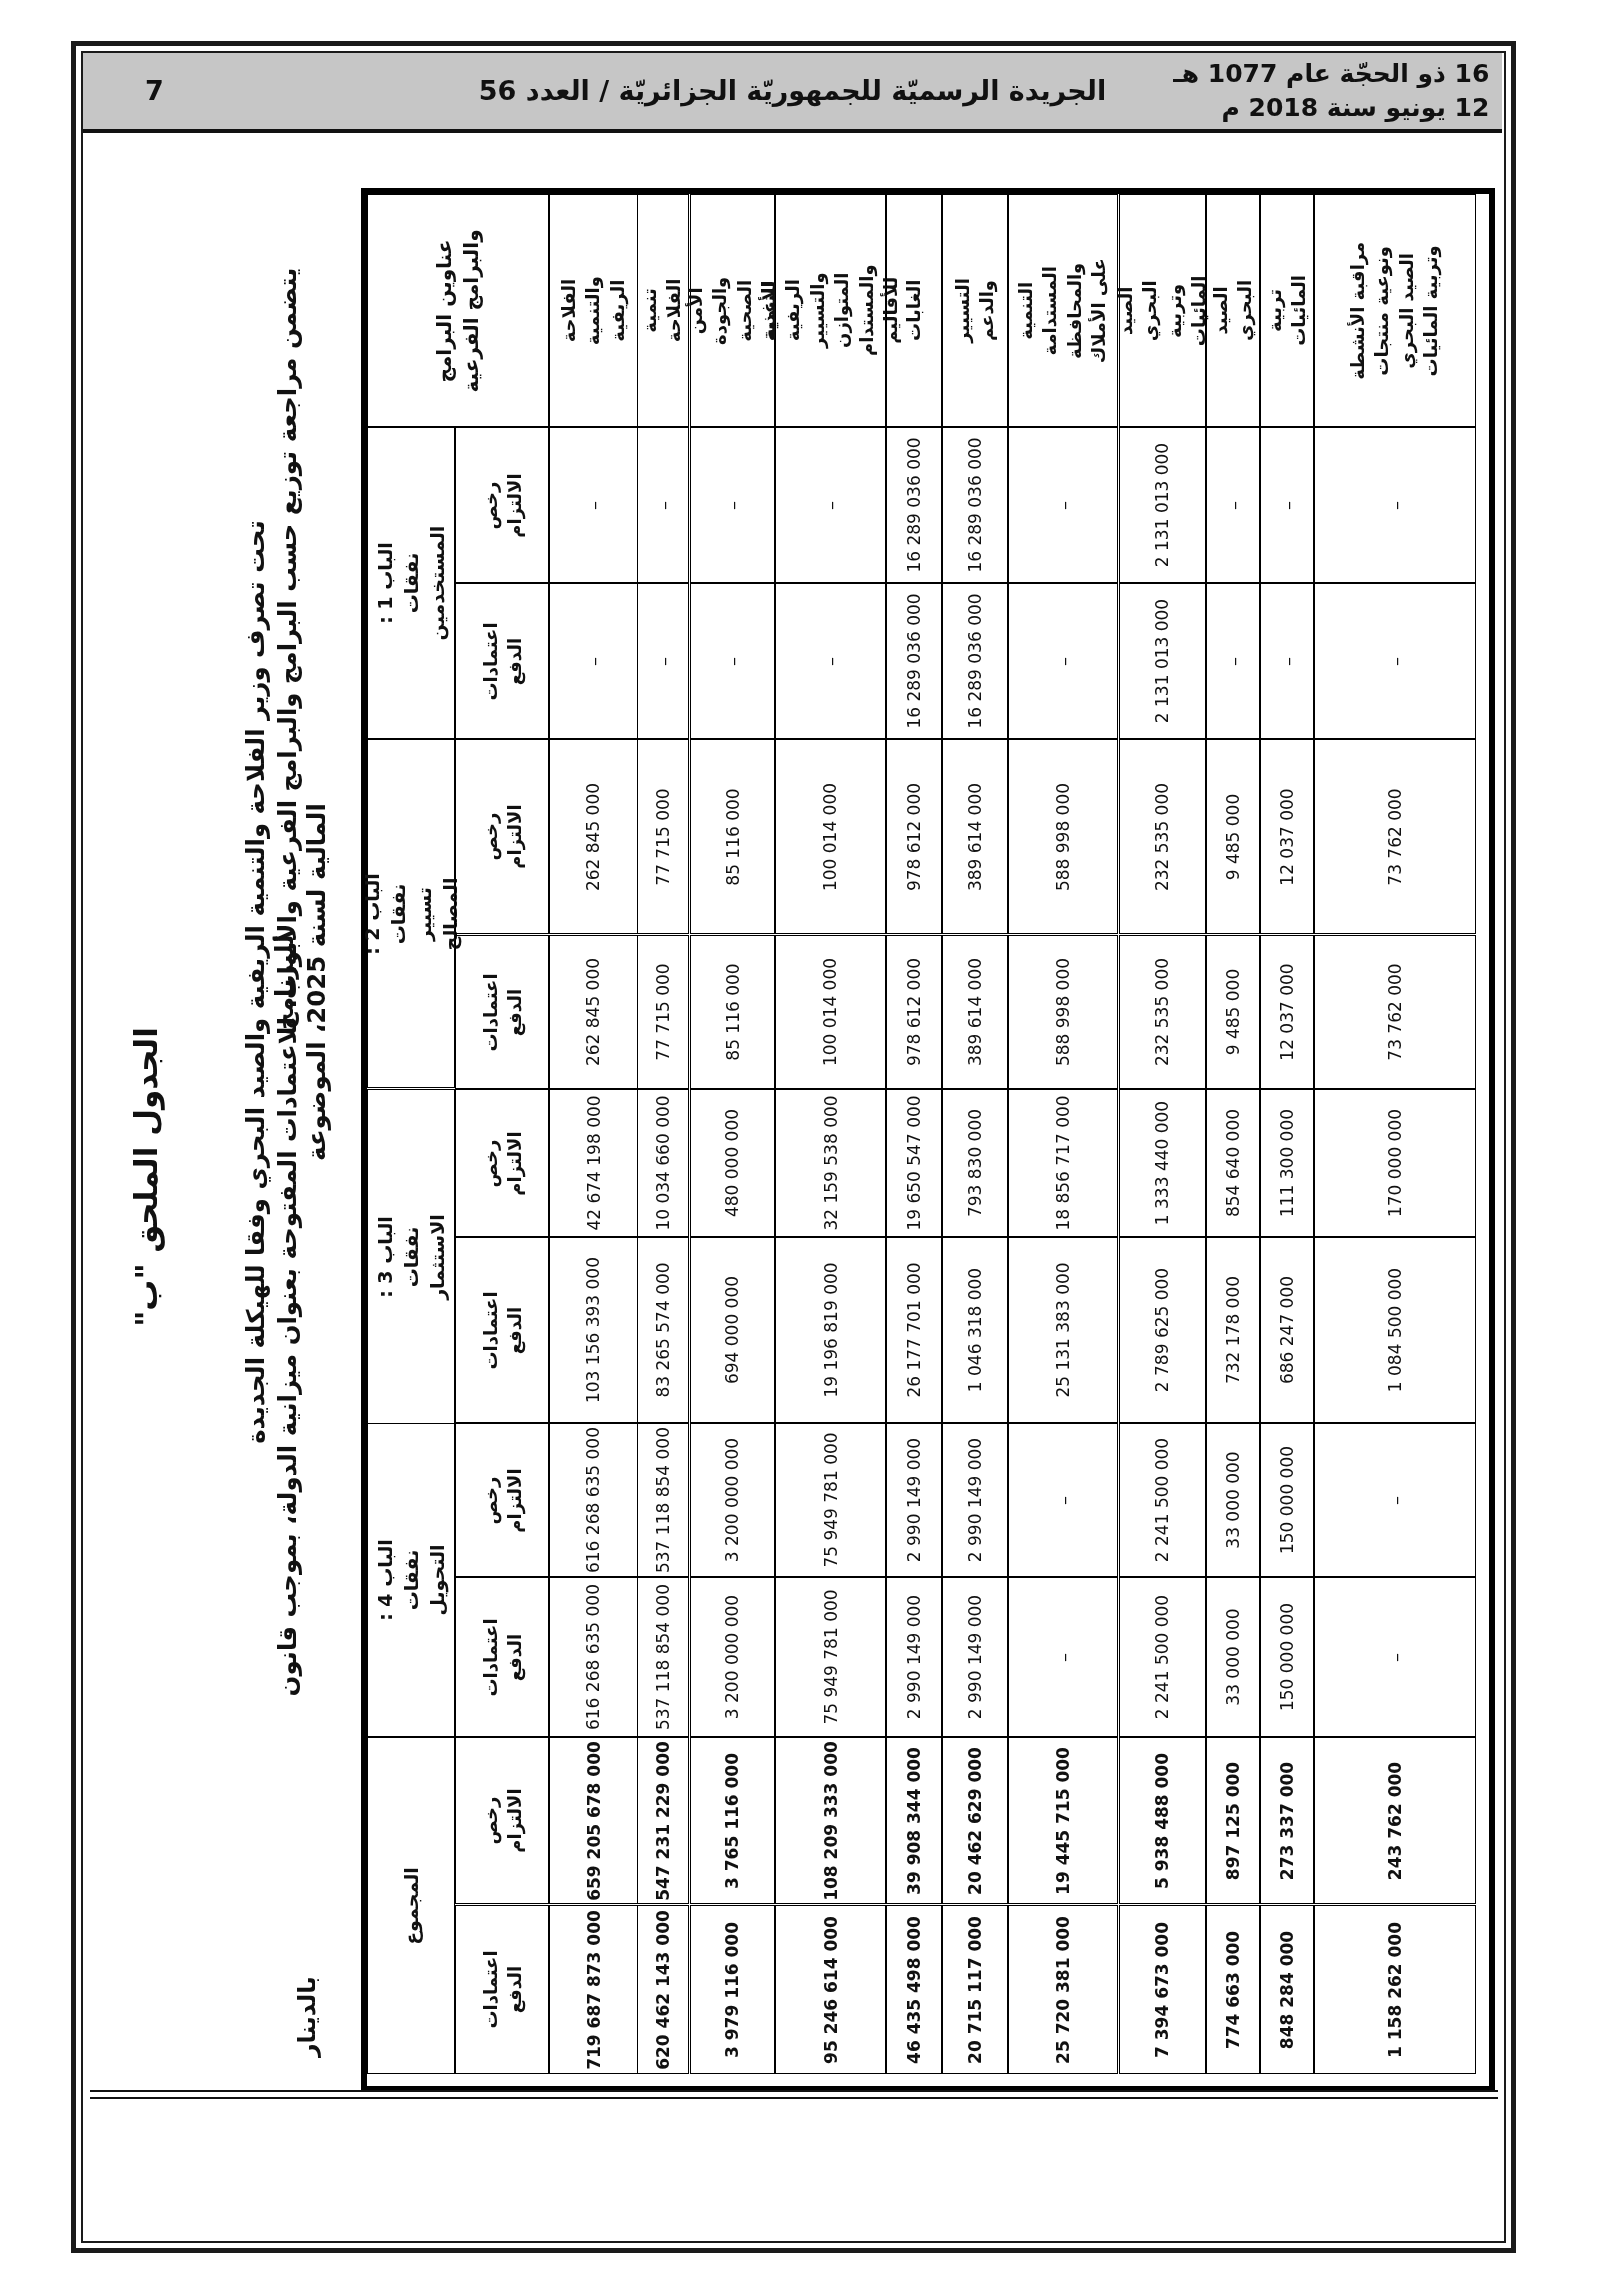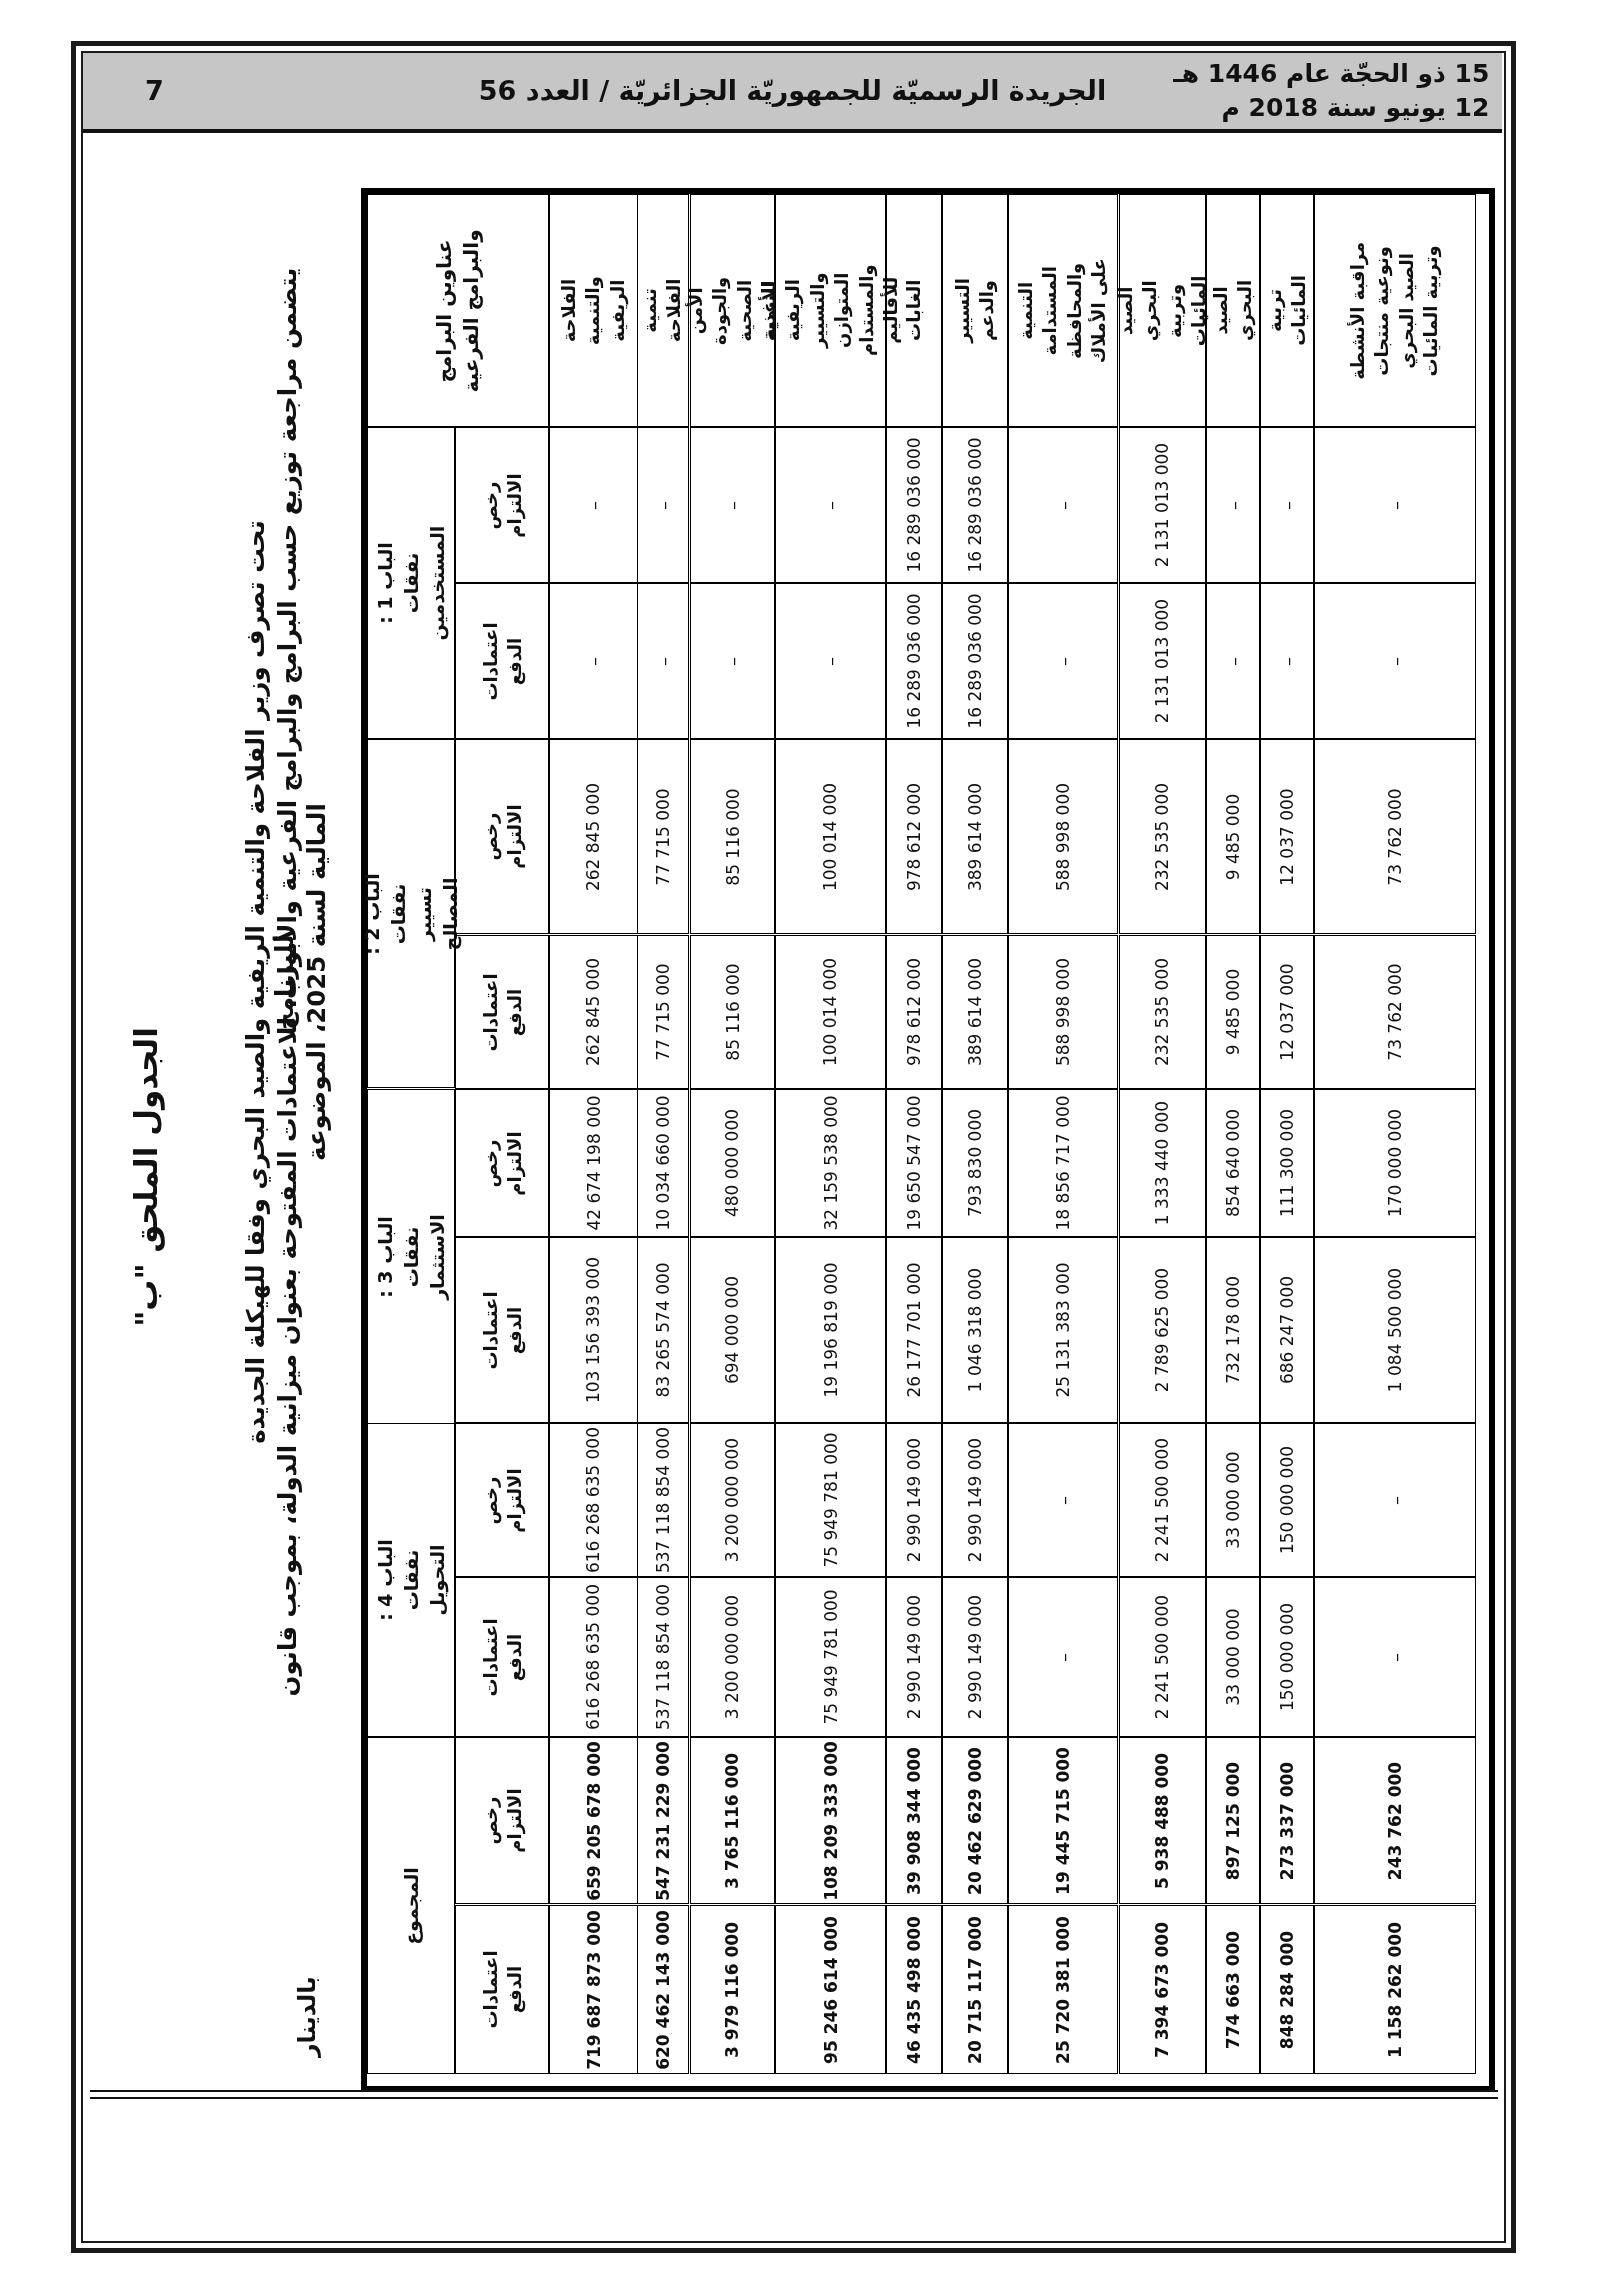--- a/index.html
+++ b/index.html
@@ -34,21 +34,21 @@
   .endrule{left:90px;top:2090px;width:1408px;height:9px;border-top:2.7px solid #111;border-bottom:2.7px solid #111;box-sizing:border-box;}
 </style>
 </head>
 <body>
 
 <div class="abs frame-outer"></div>
 <div class="abs frame-inner"></div>
 
 <div class="abs band">
   <div class="date-block">
-    <div>15 ذو الحجّة عام 1446 هـ</div>
+    <div>16 ذو الحجّة عام 1077 هـ</div>
     <div>12 يونيو سنة 2018 م</div>
   </div>
   <div class="journal">الجريدة الرسميّة للجمهوريّة الجزائريّة / العدد 56</div>
   <div class="pageno">7</div>
 </div>
 
 <div class="abs rot annex-heading">الجدول الملحق "ب"</div>
 <div class="abs rot annex-l1">يتضمن مراجعة توزيع حسب البرامج والبرامج الفرعية والأبواب، للاعتمادات المفتوحة بعنوان ميزانية الدولة، بموجب قانون المالية لسنة 2025، الموضوعة</div>
 <div class="abs rot annex-l2">تحت تصرف وزير الفلاحة والتنمية الريفية والصيد البحري وفقا للهيكلة الجديدة للبرنامج</div>
 <div class="abs rot dinar">بالدينار</div>

